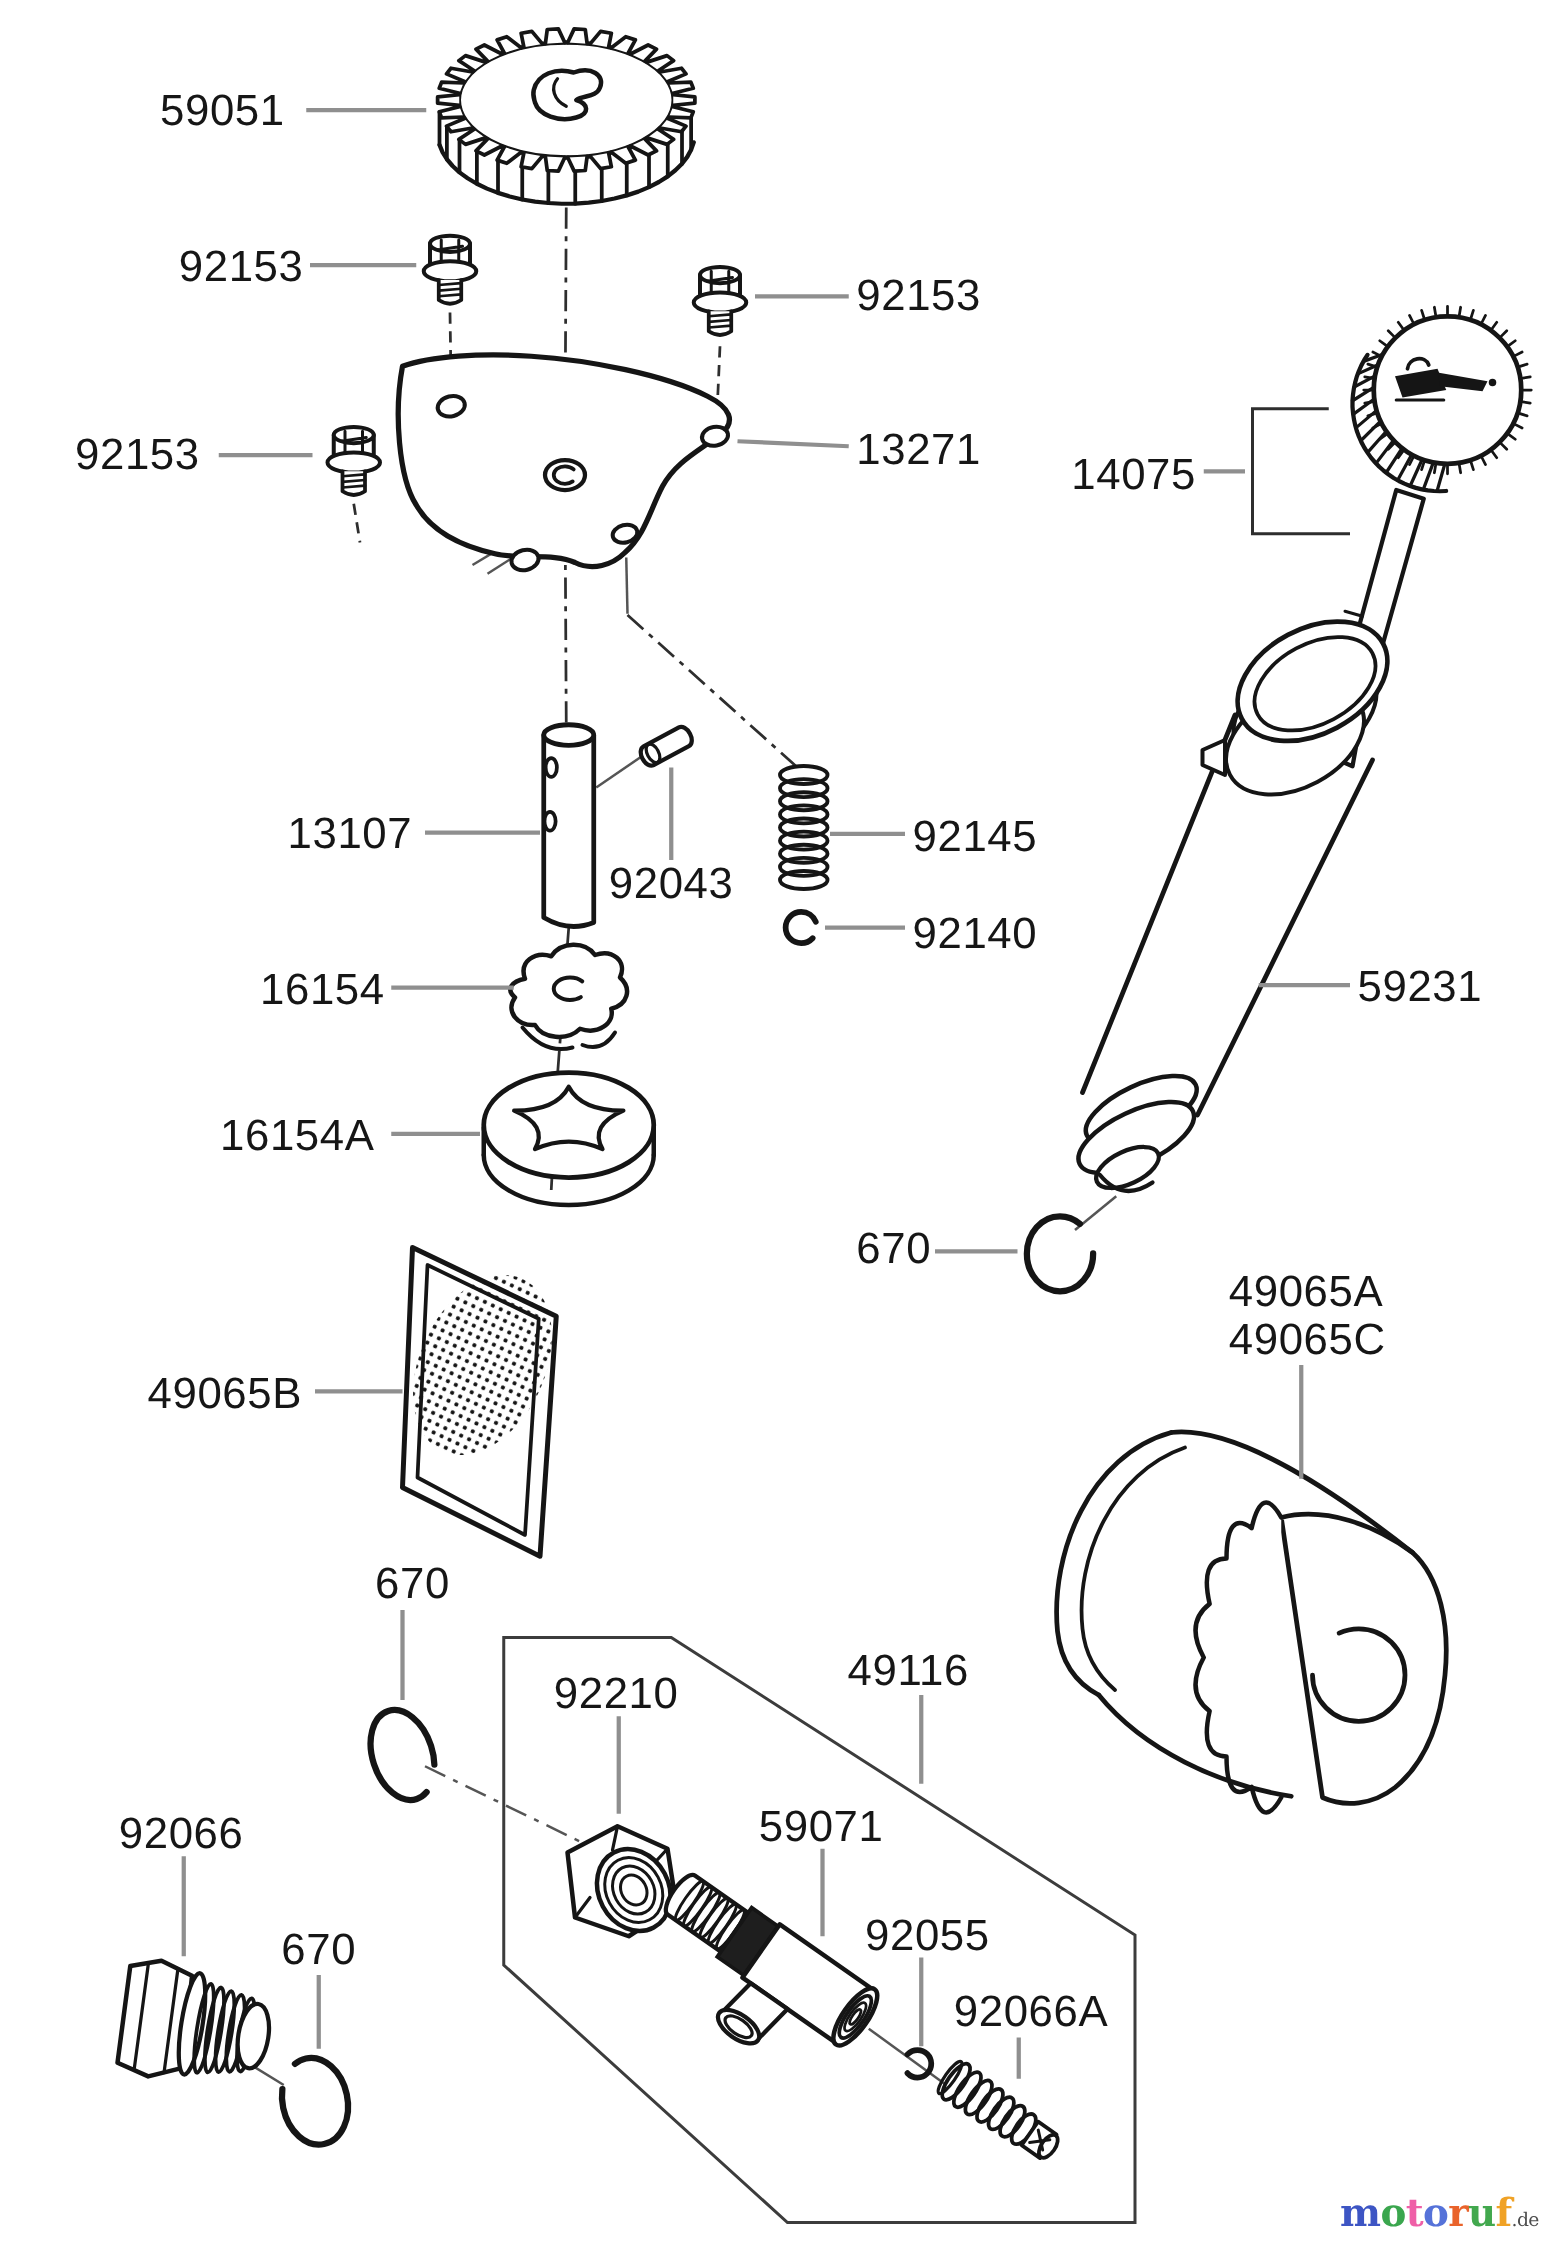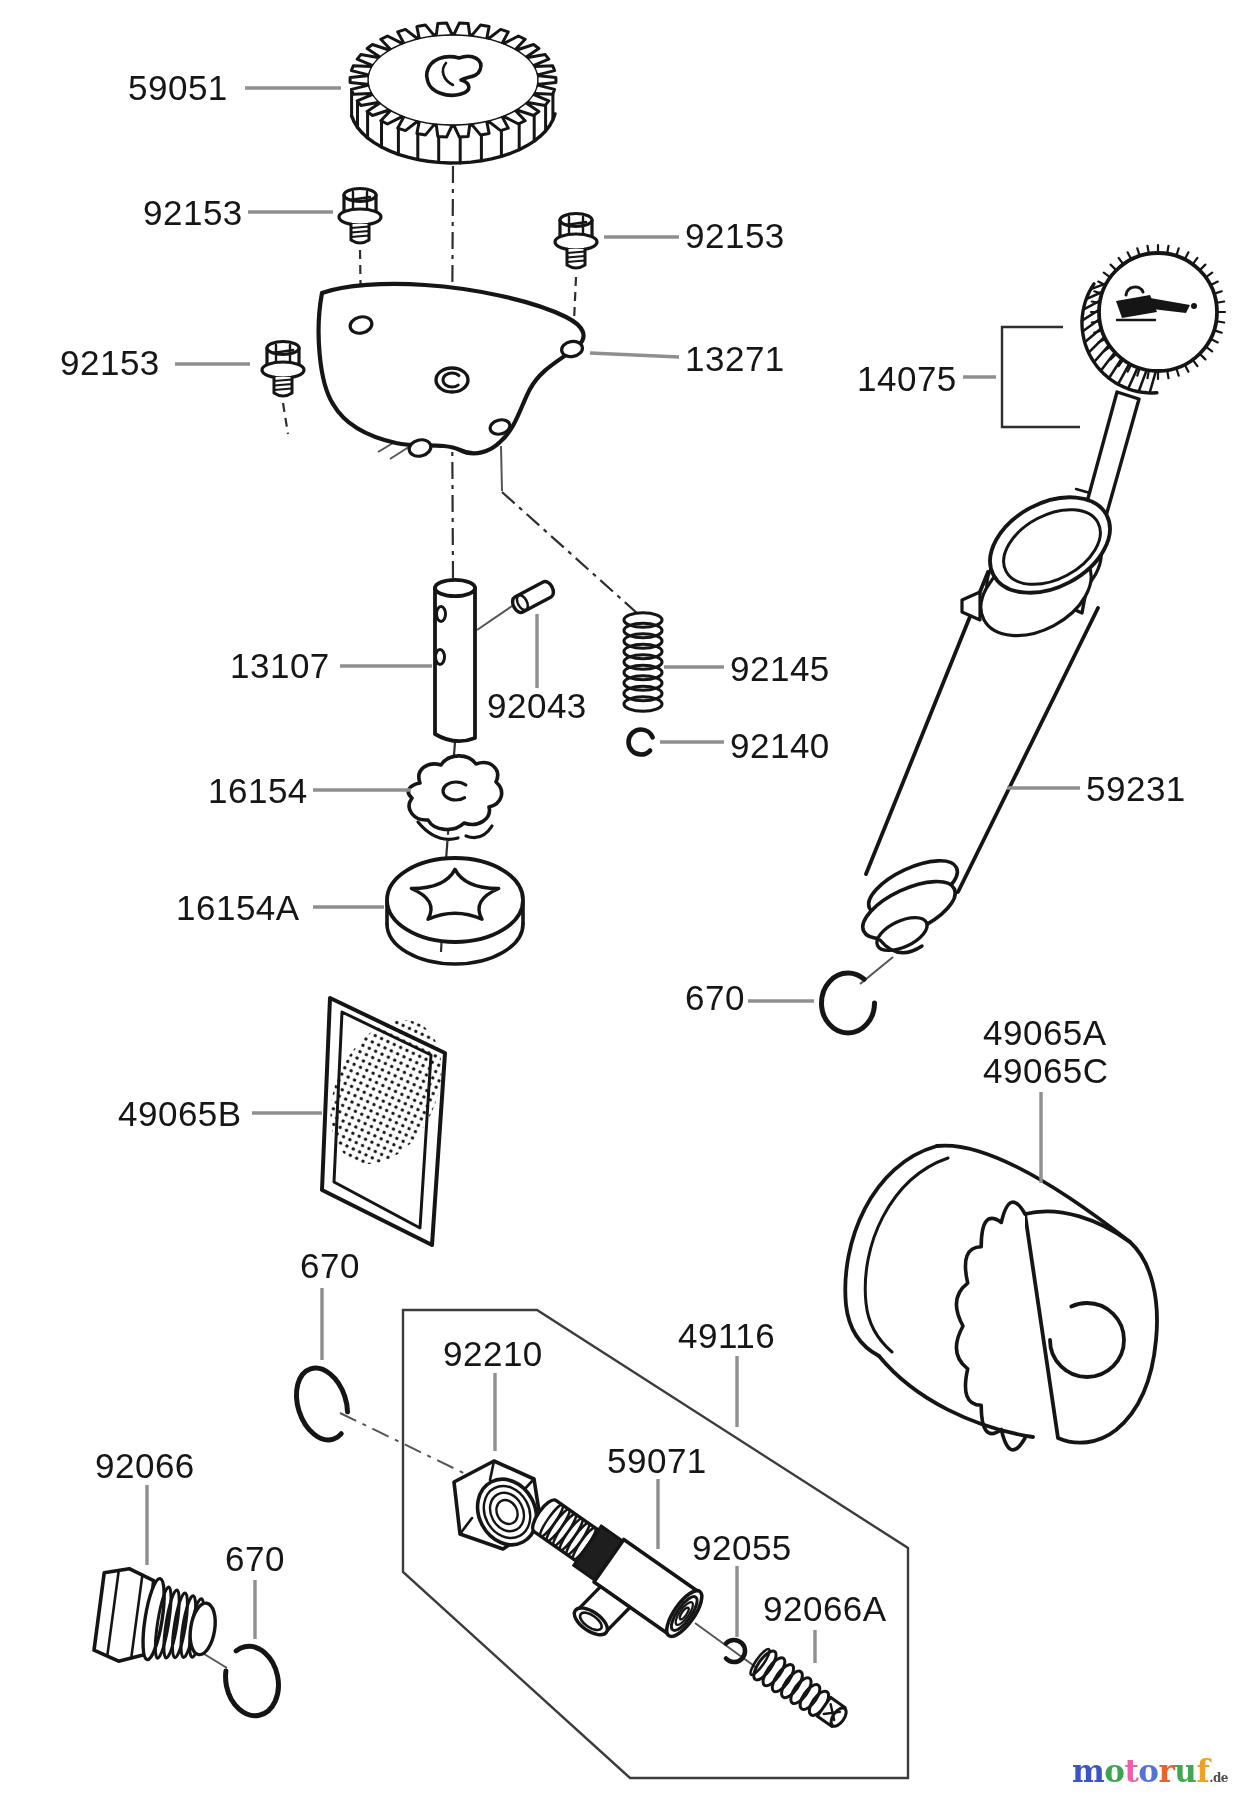--- a/index.html
+++ b/index.html
@@ -11,21 +11,21 @@
   .ink{stroke:#151515;fill:none;stroke-linecap:round;stroke-linejoin:round;}
   .leader{stroke:#8f8f8f;stroke-width:3.4;fill:none;}
   .dashdot{stroke:#2e2e2e;stroke-width:2.2;fill:none;stroke-dasharray:17 6 4 6;}
   .dashdot2{stroke:#555;stroke-width:2;fill:none;stroke-dasharray:18 7 4 7;}
   .dashed{stroke:#2e2e2e;stroke-width:2.2;fill:none;stroke-dasharray:9 6;}
   .thin{stroke:#555;stroke-width:2;fill:none;}
   .wfill{fill:#ffffff;}
   .watermark{position:absolute;left:1072px;top:1756px;white-space:nowrap;
              font-family:"DejaVu Serif",serif;font-weight:700;font-size:31px;
              letter-spacing:-0.5px;line-height:1;}
-  .wm-suffix{font-size:12px;font-weight:700;font-family:"DejaVu Serif",serif;text-align:center;}
+  .wm-suffix{font-size:15px;font-weight:400;font-family:"DejaVu Serif",serif;text-align:center;}
 </style>
 </head>
 <body>
 
 <div class="canvas">
 <svg width="1242" height="1800" viewBox="0 0 1242 1800">
 <defs>
   <pattern id="pm" patternUnits="userSpaceOnUse" width="7" height="7">
     <circle cx="2.4" cy="2.4" r="1.7" fill="#141414"></circle>
   </pattern>

